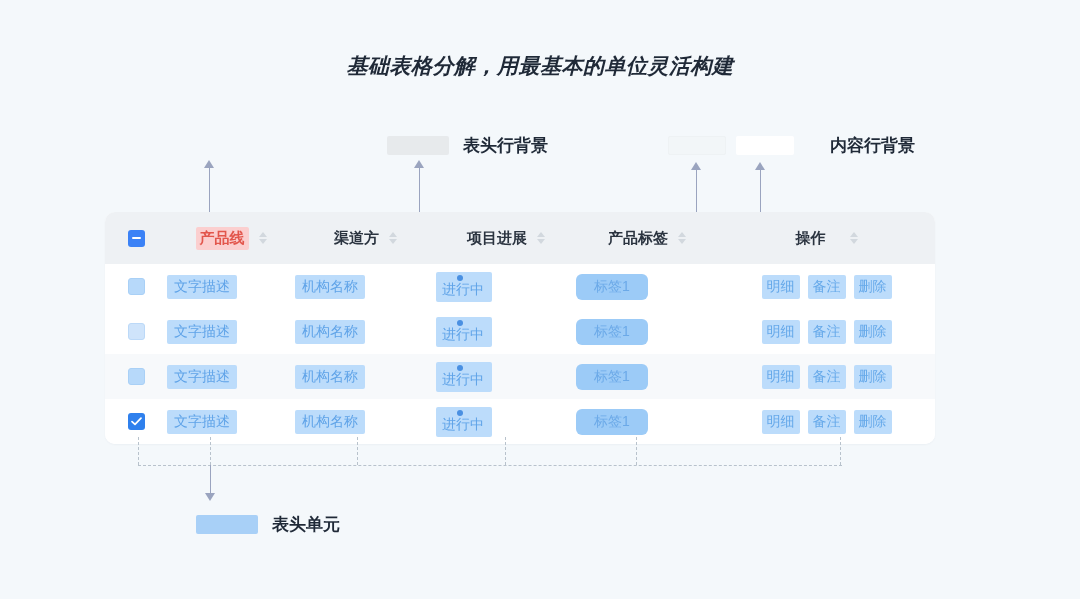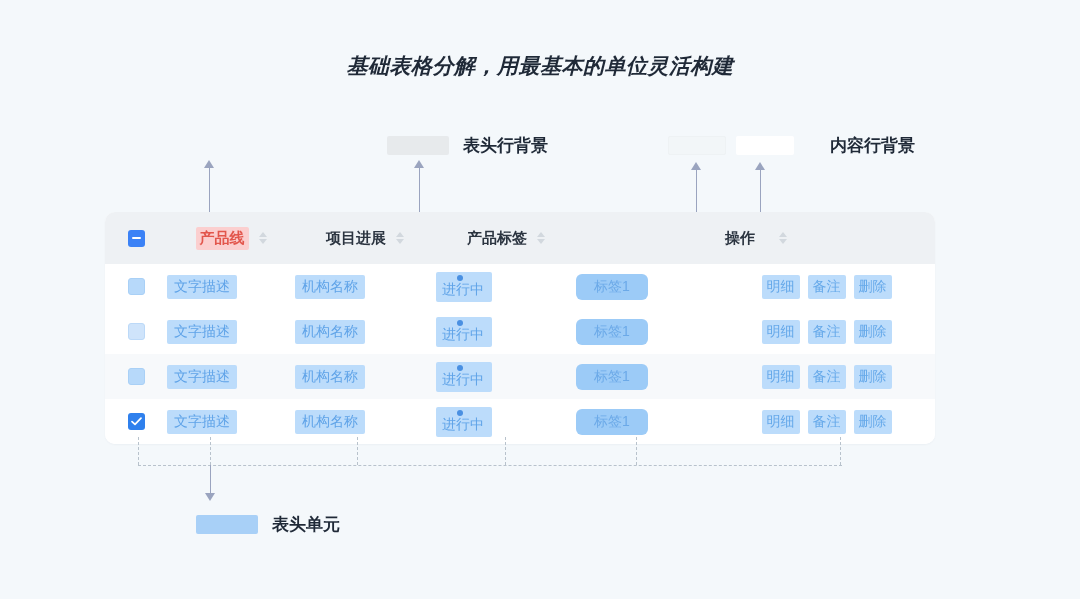--- a/index.html
+++ b/index.html
@@ -258,20 +258,27 @@
       <div class="c-check">
         <span class="cb indeterminate"></span>
       </div>
       <div class="c-1 head-cell">
         <span class="hl-pink">产品线</span>
         <span class="sorter">
             <i class="up"></i>
             <i class="down"></i>
           </span>
       </div>
+      <div class="c-2 head-cell">
+        <span>渠道方</span>
+        <span class="sorter">
+            <i class="up"></i>
+            <i class="down"></i>
+          </span>
+      </div>
       <div class="c-3 head-cell">
         <span>项目进展</span>
         <span class="sorter">
             <i class="up"></i>
             <i class="down"></i>
           </span>
       </div>
       <div class="c-4 head-cell">
         <span>产品标签</span>
         <span class="sorter">

